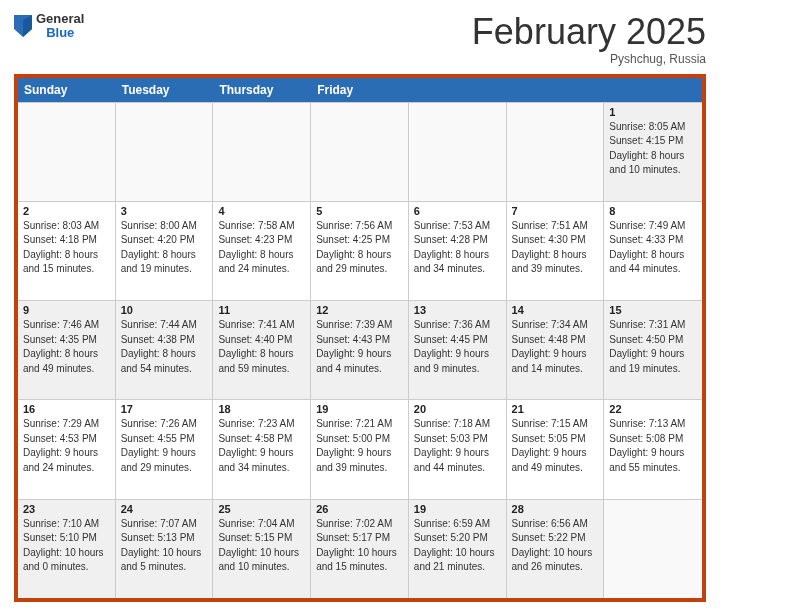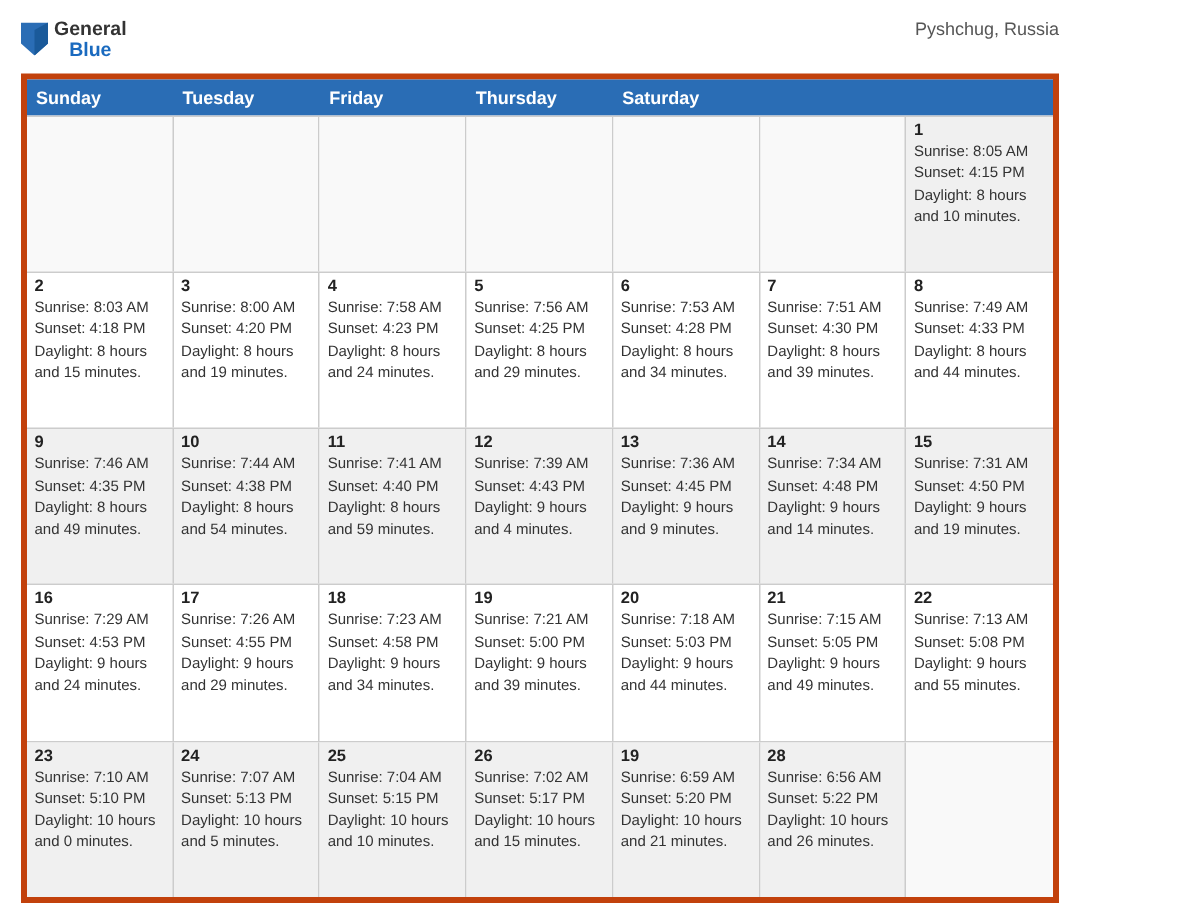--- a/index.html
+++ b/index.html
@@ -122,31 +122,31 @@
       <svg class="logo-icon" viewBox="0 0 18 22" xmlns="http://www.w3.org/2000/svg">
         <polygon points="0,0 18,0 18,14 9,22 0,14" fill="#2a6db5"></polygon>
         <polygon points="9,5 18,0 18,14 9,22" fill="#1a5a9a"></polygon>
       </svg>
       <div class="logo-text">
         <span class="logo-general">General</span>
         <span class="logo-blue">Blue</span>
       </div>
     </div>
     <div class="title-block">
+      <div class="main-title">February 2025</div>
       <div class="sub-title">Pyshchug, Russia</div>
     </div>
   </div>
 
   <div class="calendar">
     <div class="cal-header">
     <div class="cal-header-cell">Sunday</div>
         <div class="cal-header-cell">Tuesday</div>
+        <div class="cal-header-cell">Thursday</div>
         <div class="cal-header-cell">Friday</div>
-        <div class="cal-header-cell">Thursday</div>
-        <div class="cal-header-cell">Saturday</div>
       </div>
     <div class="cal-body">
     <div class="cal-week">
           <div class="cal-cell empty"></div>
           <div class="cal-cell empty"></div>
           <div class="cal-cell empty"></div>
           <div class="cal-cell empty"></div>
           <div class="cal-cell empty"></div>
           <div class="cal-cell empty"></div>
           <div class="cal-cell shaded">

